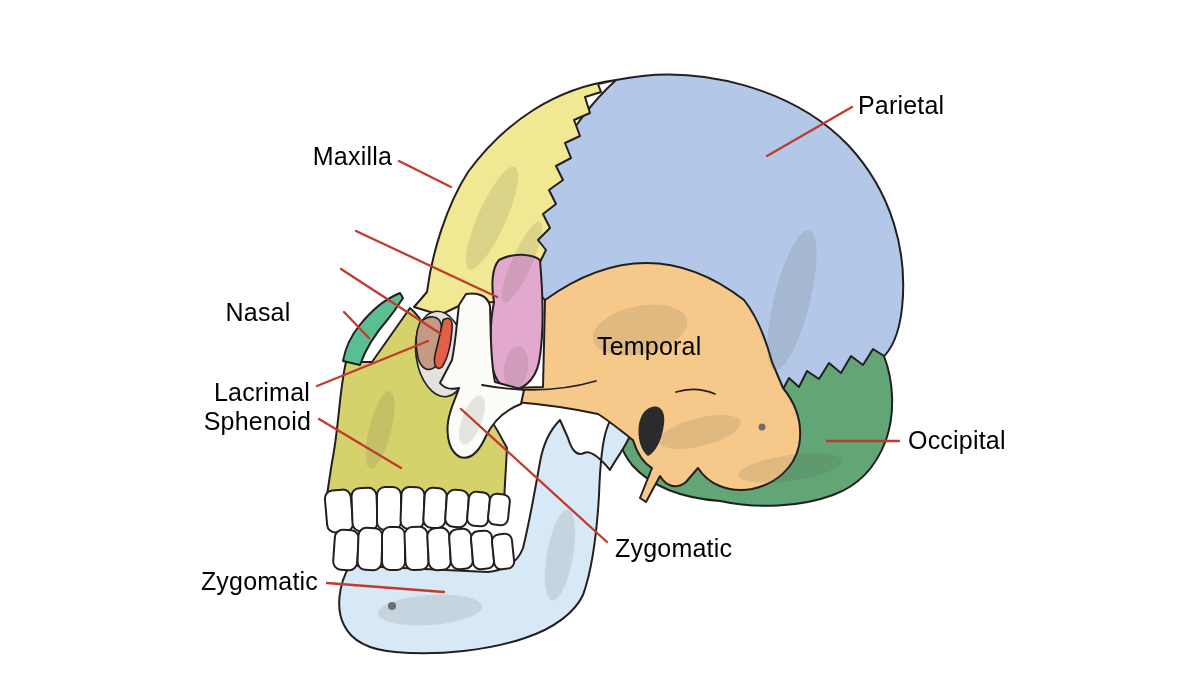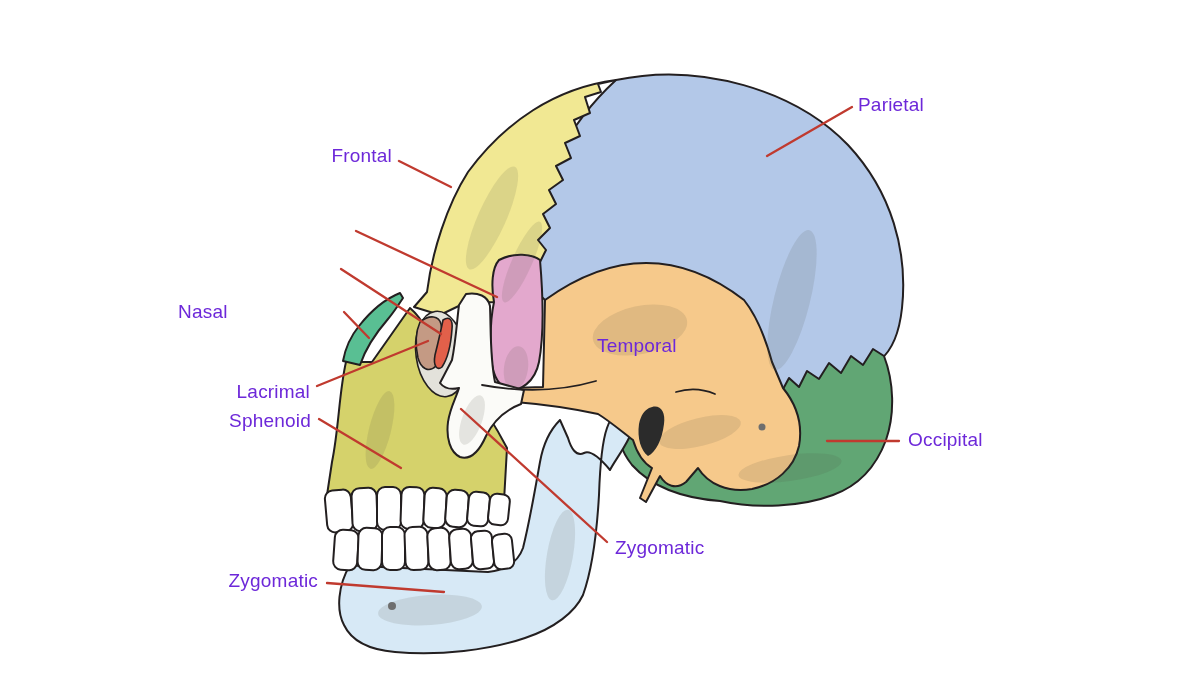--- a/index.html
+++ b/index.html
@@ -4,21 +4,21 @@
 <style>
   html,body{margin:0;padding:0;background:#ffffff;}
   .stage{position:relative;width:1200px;height:675px;background:#ffffff;overflow:hidden;
          font-family:"Liberation Sans",sans-serif;}
   .stage svg{position:absolute;left:0;top:0;}
   .bone{stroke:#231f20;stroke-width:2;stroke-linejoin:round;}
   .thin{stroke-width:1.6;}
   .detail{fill:none;stroke:#231f20;stroke-width:1.8;stroke-linecap:round;}
   .teeth rect{stroke:#231f20;stroke-width:2;}
   .shade{opacity:0.13;stroke:none;fill:#4c4a3a;}
-  .lbl{position:absolute;font-size:19px;line-height:22px;color:#6d28d9;letter-spacing:.2px;
+  .lbl{position:absolute;font-size:25px;line-height:22px;color:#000000;letter-spacing:.2px;
        white-space:nowrap;}
 </style>
 </head>
 <body>
 
 <div class="stage">
   <svg width="1200" height="675" viewBox="0 0 1200 675">
 
     <g>
 
@@ -130,22 +130,22 @@
       <line x1="344" y1="312" x2="369" y2="338"></line>
       <line x1="317" y1="386" x2="428" y2="341"></line>
       <line x1="319" y1="419" x2="401" y2="468"></line>
       <line x1="327" y1="583" x2="444" y2="592"></line>
       <line x1="607" y1="542" x2="461" y2="409"></line>
       <line x1="852" y1="107" x2="767" y2="156"></line>
       <line x1="899" y1="441" x2="827" y2="441"></line>
     </g>
   </svg>
 
-  <div class="lbl" style="left:232px;top:145px;width:160px;text-align:right">Frontal</div>
-  <div class="lbl" style="left:178px;top:301px;width:160px;text-align:left">Nasal</div>
+  <div class="lbl" style="left:232px;top:145px;width:160px;text-align:right">Maxilla</div>
+  <div class="lbl" style="left:178px;top:301px;width:160px;text-align:center">Nasal</div>
   <div class="lbl" style="left:150px;top:381px;width:160px;text-align:right">Lacrimal</div>
   <div class="lbl" style="left:151px;top:410px;width:160px;text-align:right">Sphenoid</div>
   <div class="lbl" style="left:158px;top:570px;width:160px;text-align:right">Zygomatic</div>
   <div class="lbl" style="left:597px;top:335px">Temporal</div>
   <div class="lbl" style="left:615px;top:537px">Zygomatic</div>
   <div class="lbl" style="left:858px;top:94px">Parietal</div>
   <div class="lbl" style="left:908px;top:429px">Occipital</div>
 </div>
 
 </body></html>

